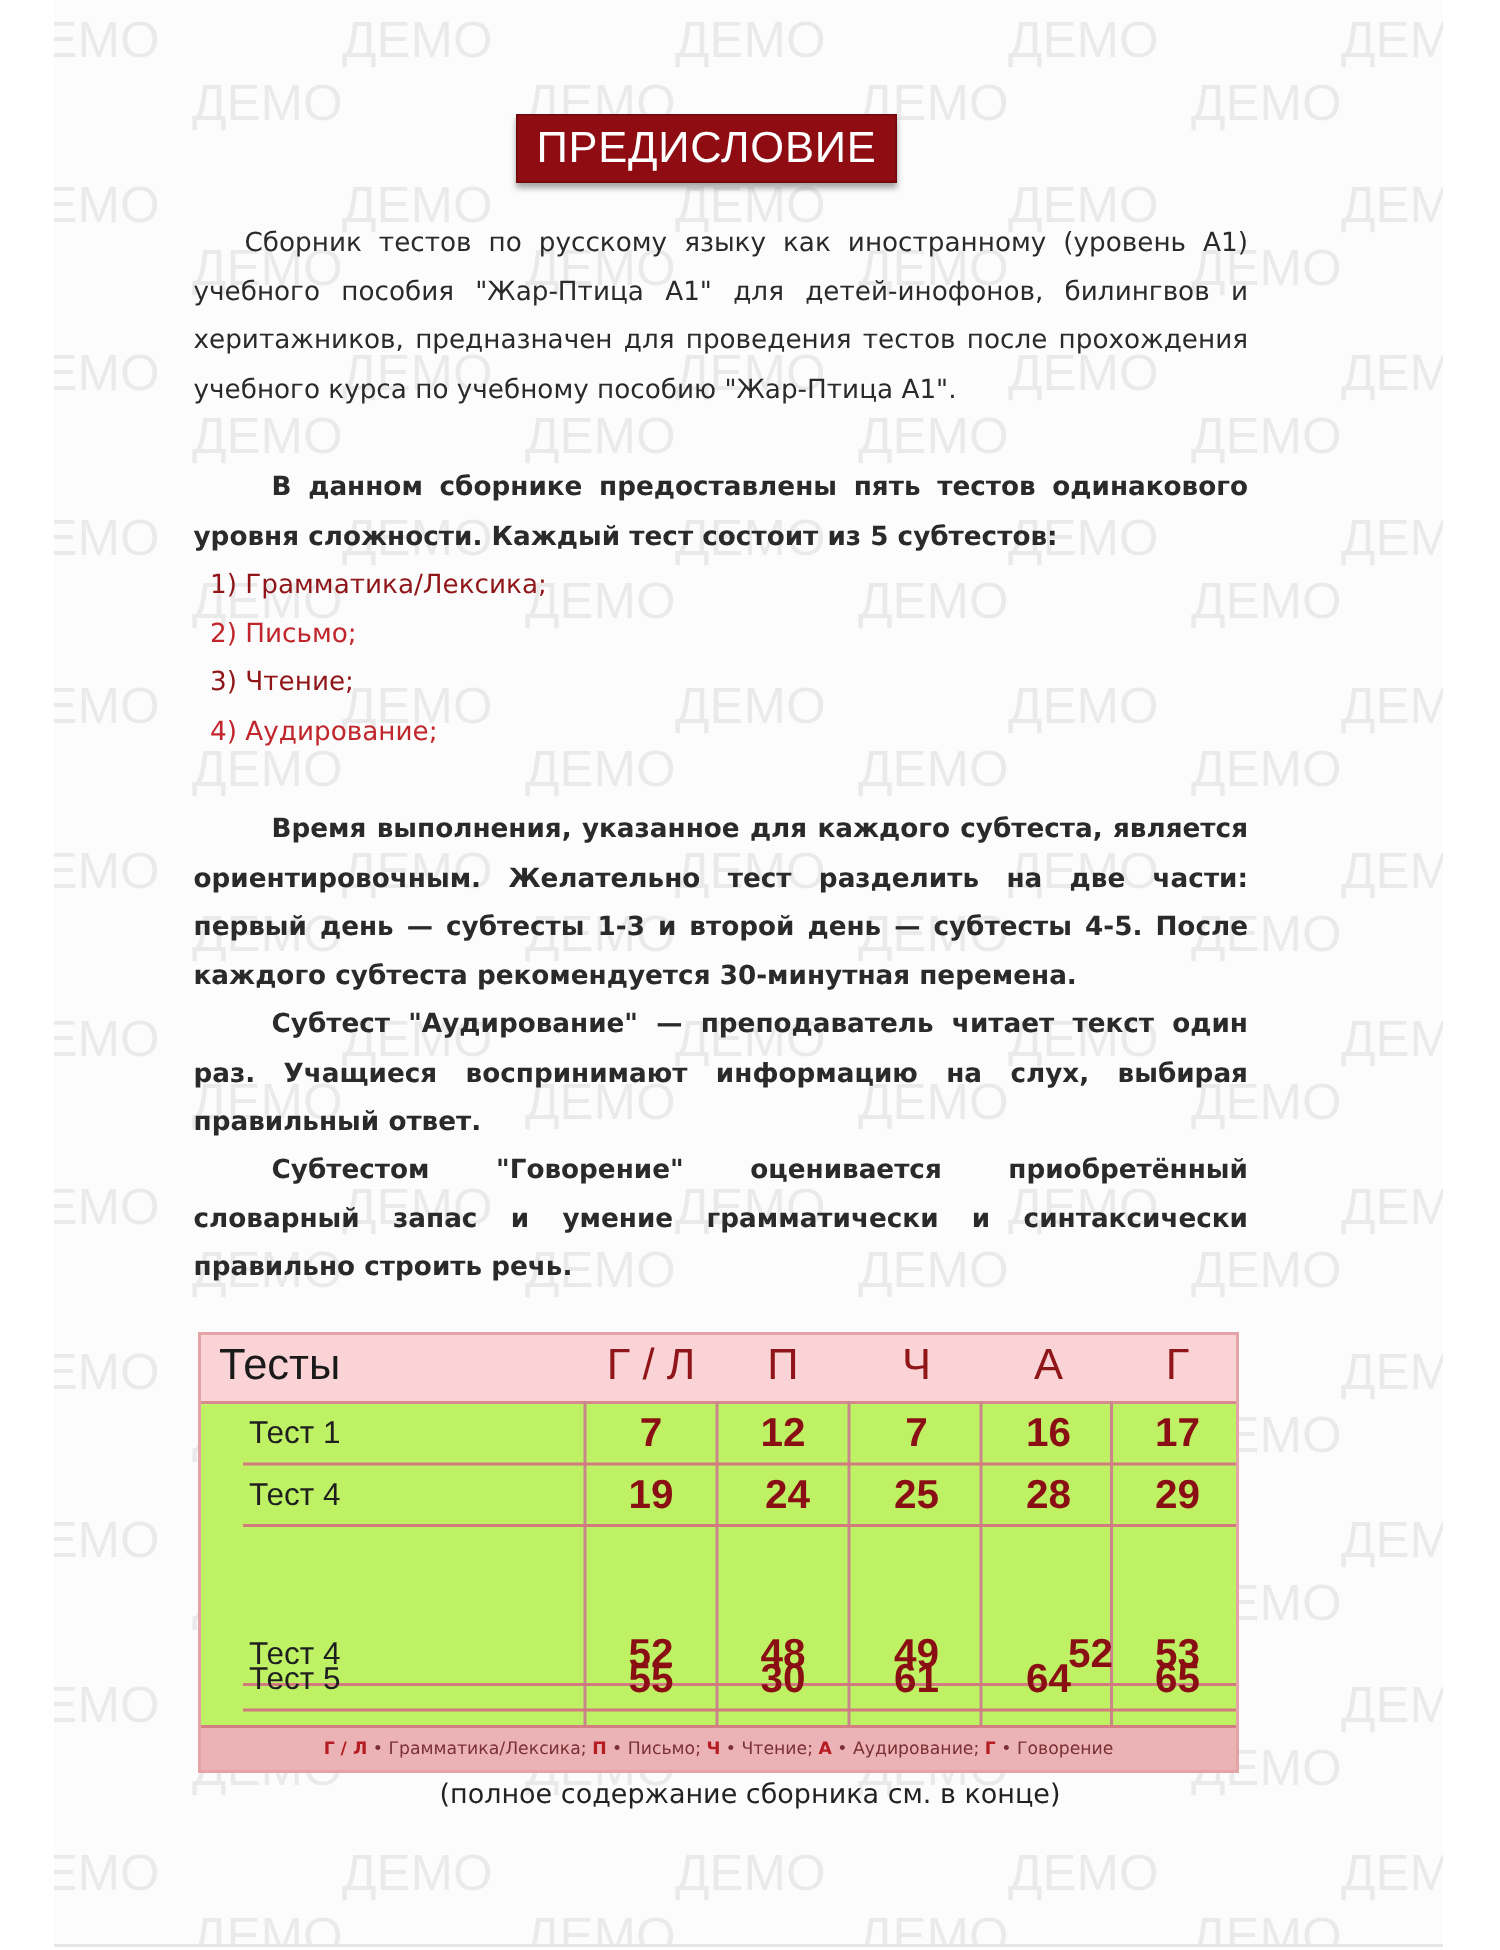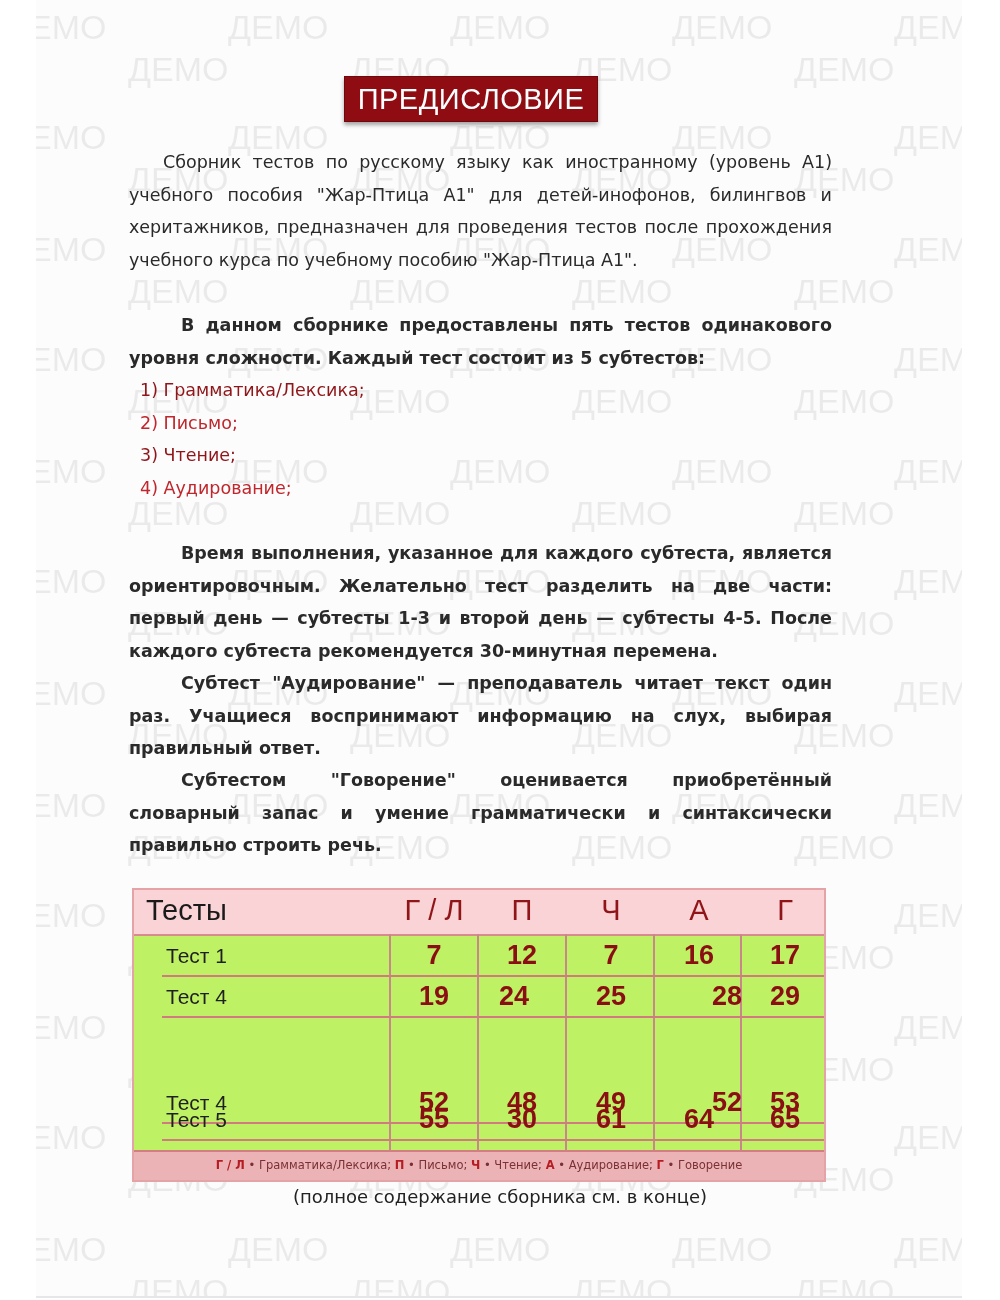--- a/index.html
+++ b/index.html
@@ -250,23 +250,23 @@
     <span class="cell" style="left:257px;">7</span>
     <span class="cell" style="left:345px;">12</span>
     <span class="cell" style="left:434px;">7</span>
     <span class="cell" style="left:522px;">16</span>
     <span class="cell" style="left:608px;">17</span>
     <div class="uline"></div>
   </div>
   <div class="row" style="top:87px;">
     <span class="label">Тест 4</span>
     <span class="cell" style="left:257px;">19</span>
-    <span class="cell" style="left:337px;">24</span>
+    <span class="cell" style="left:348px;">24</span>
     <span class="cell" style="left:434px;">25</span>
-    <span class="cell" style="left:522px;text-align:right;">28</span>
+    <span class="cell" style="left:522px;">28</span>
     <span class="cell" style="left:608px;">29</span>
     <div class="uline"></div>
   </div>
   <div class="row" style="top:169px;margin-top:24px;">
     <span class="label">Тест 4</span>
     <span class="cell" style="left:257px;">52</span>
     <span class="cell" style="left:345px;">48</span>
     <span class="cell" style="left:434px;">49</span>
     <span class="cell" style="left:550px;">52</span>
     <span class="cell" style="left:608px;">53</span>

